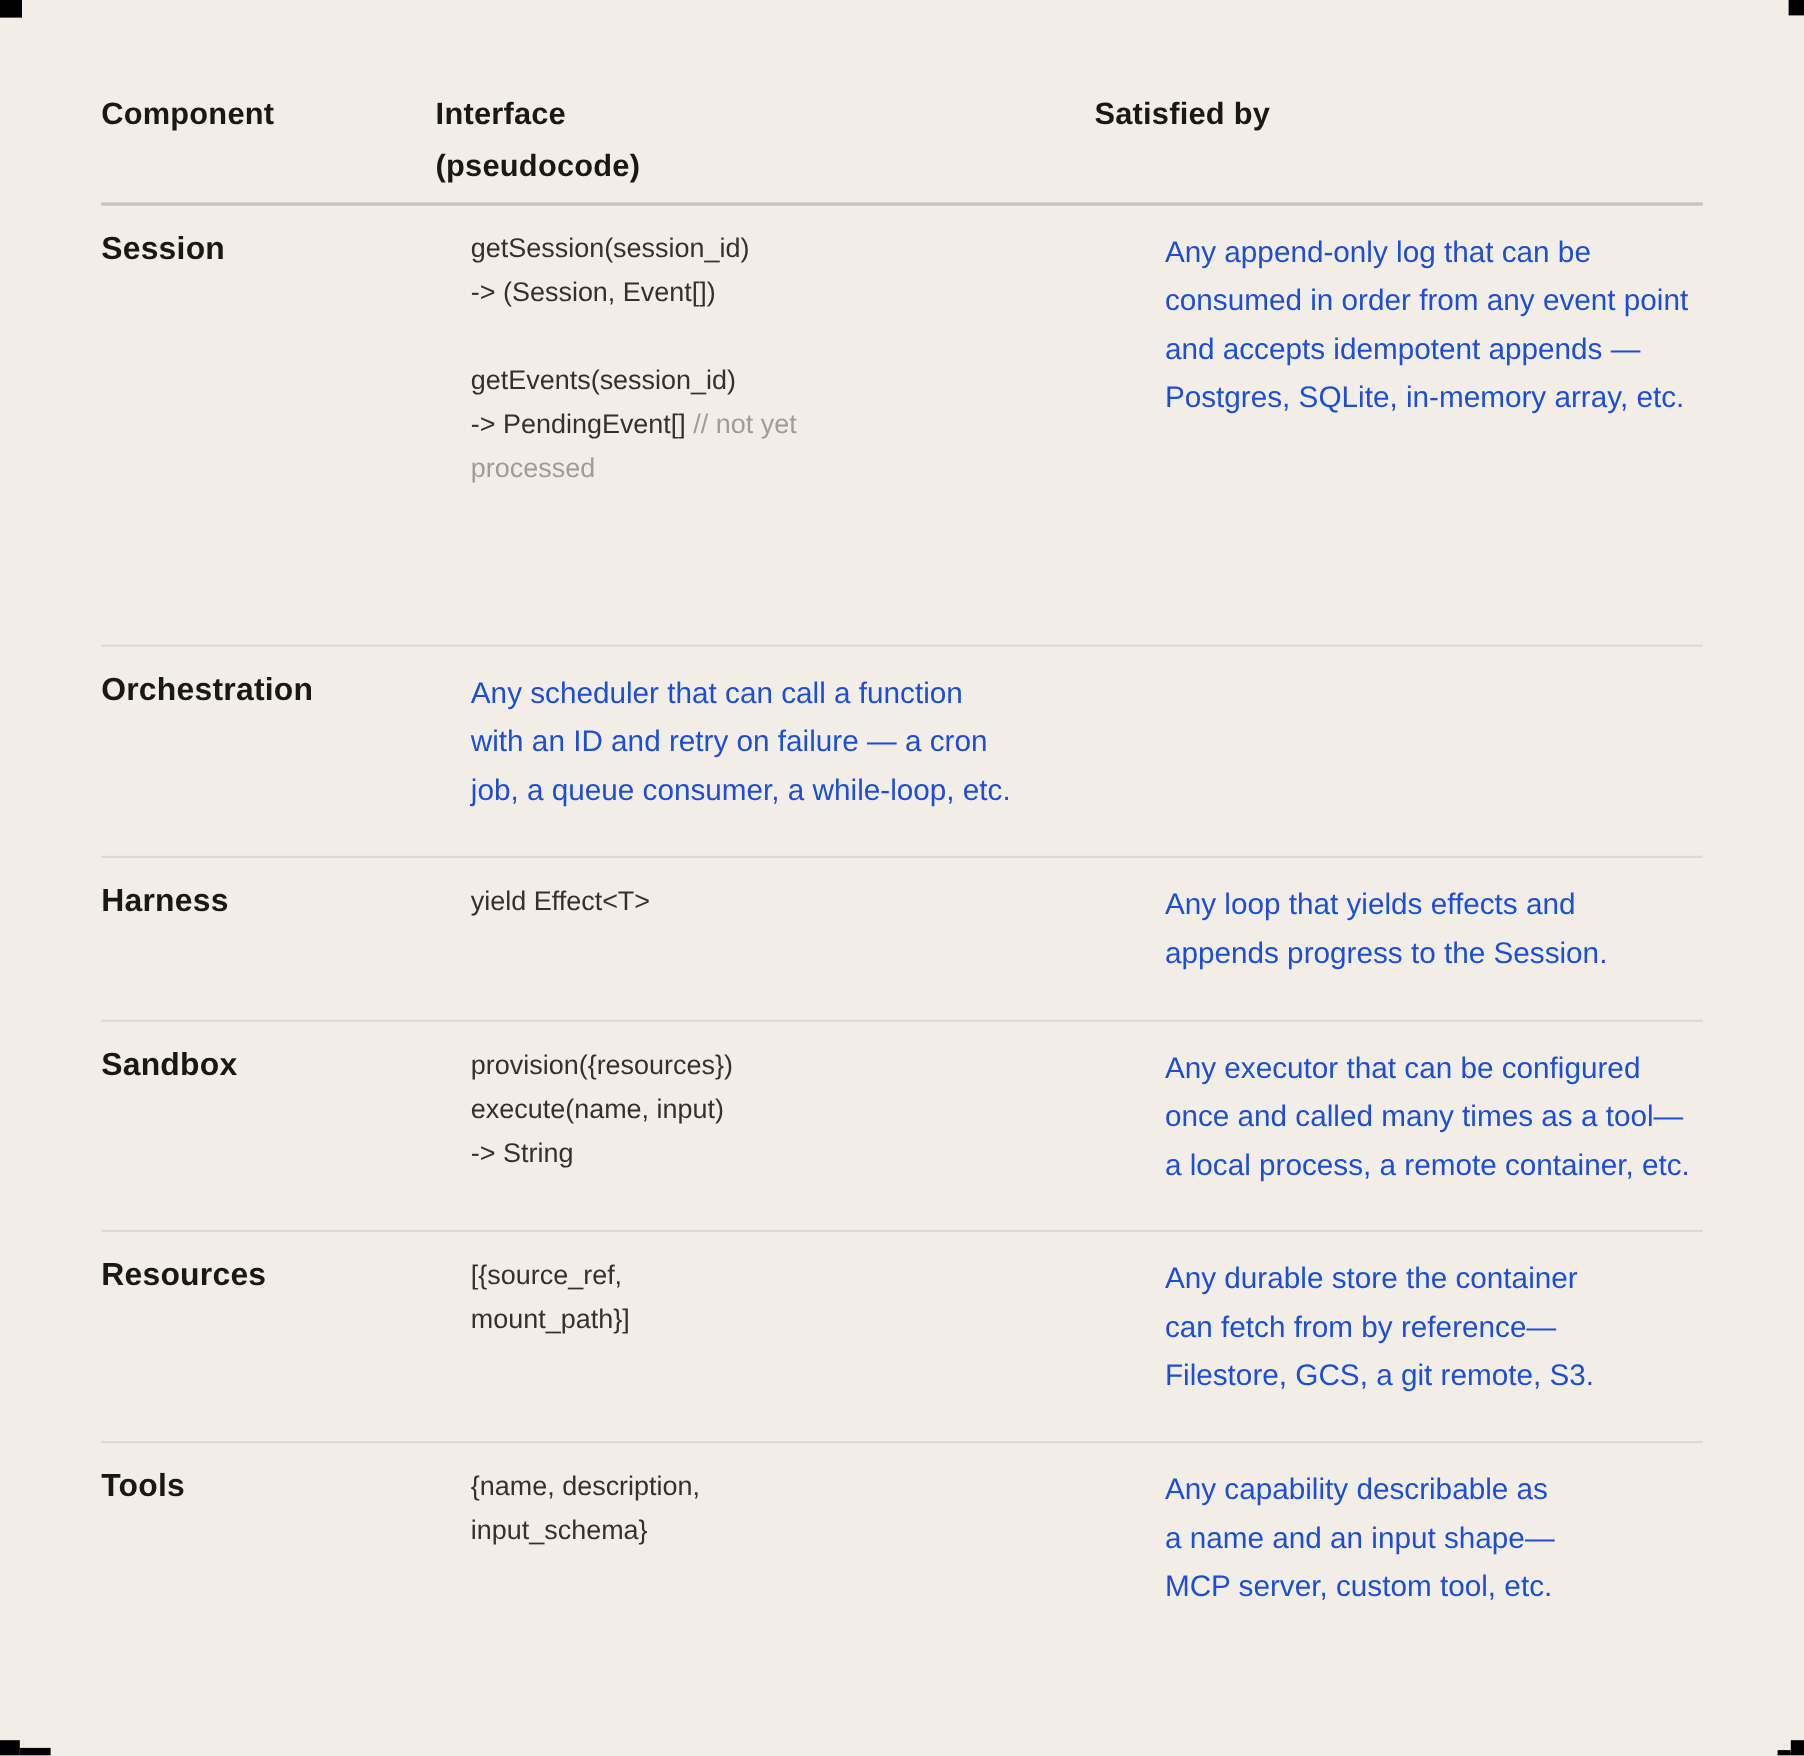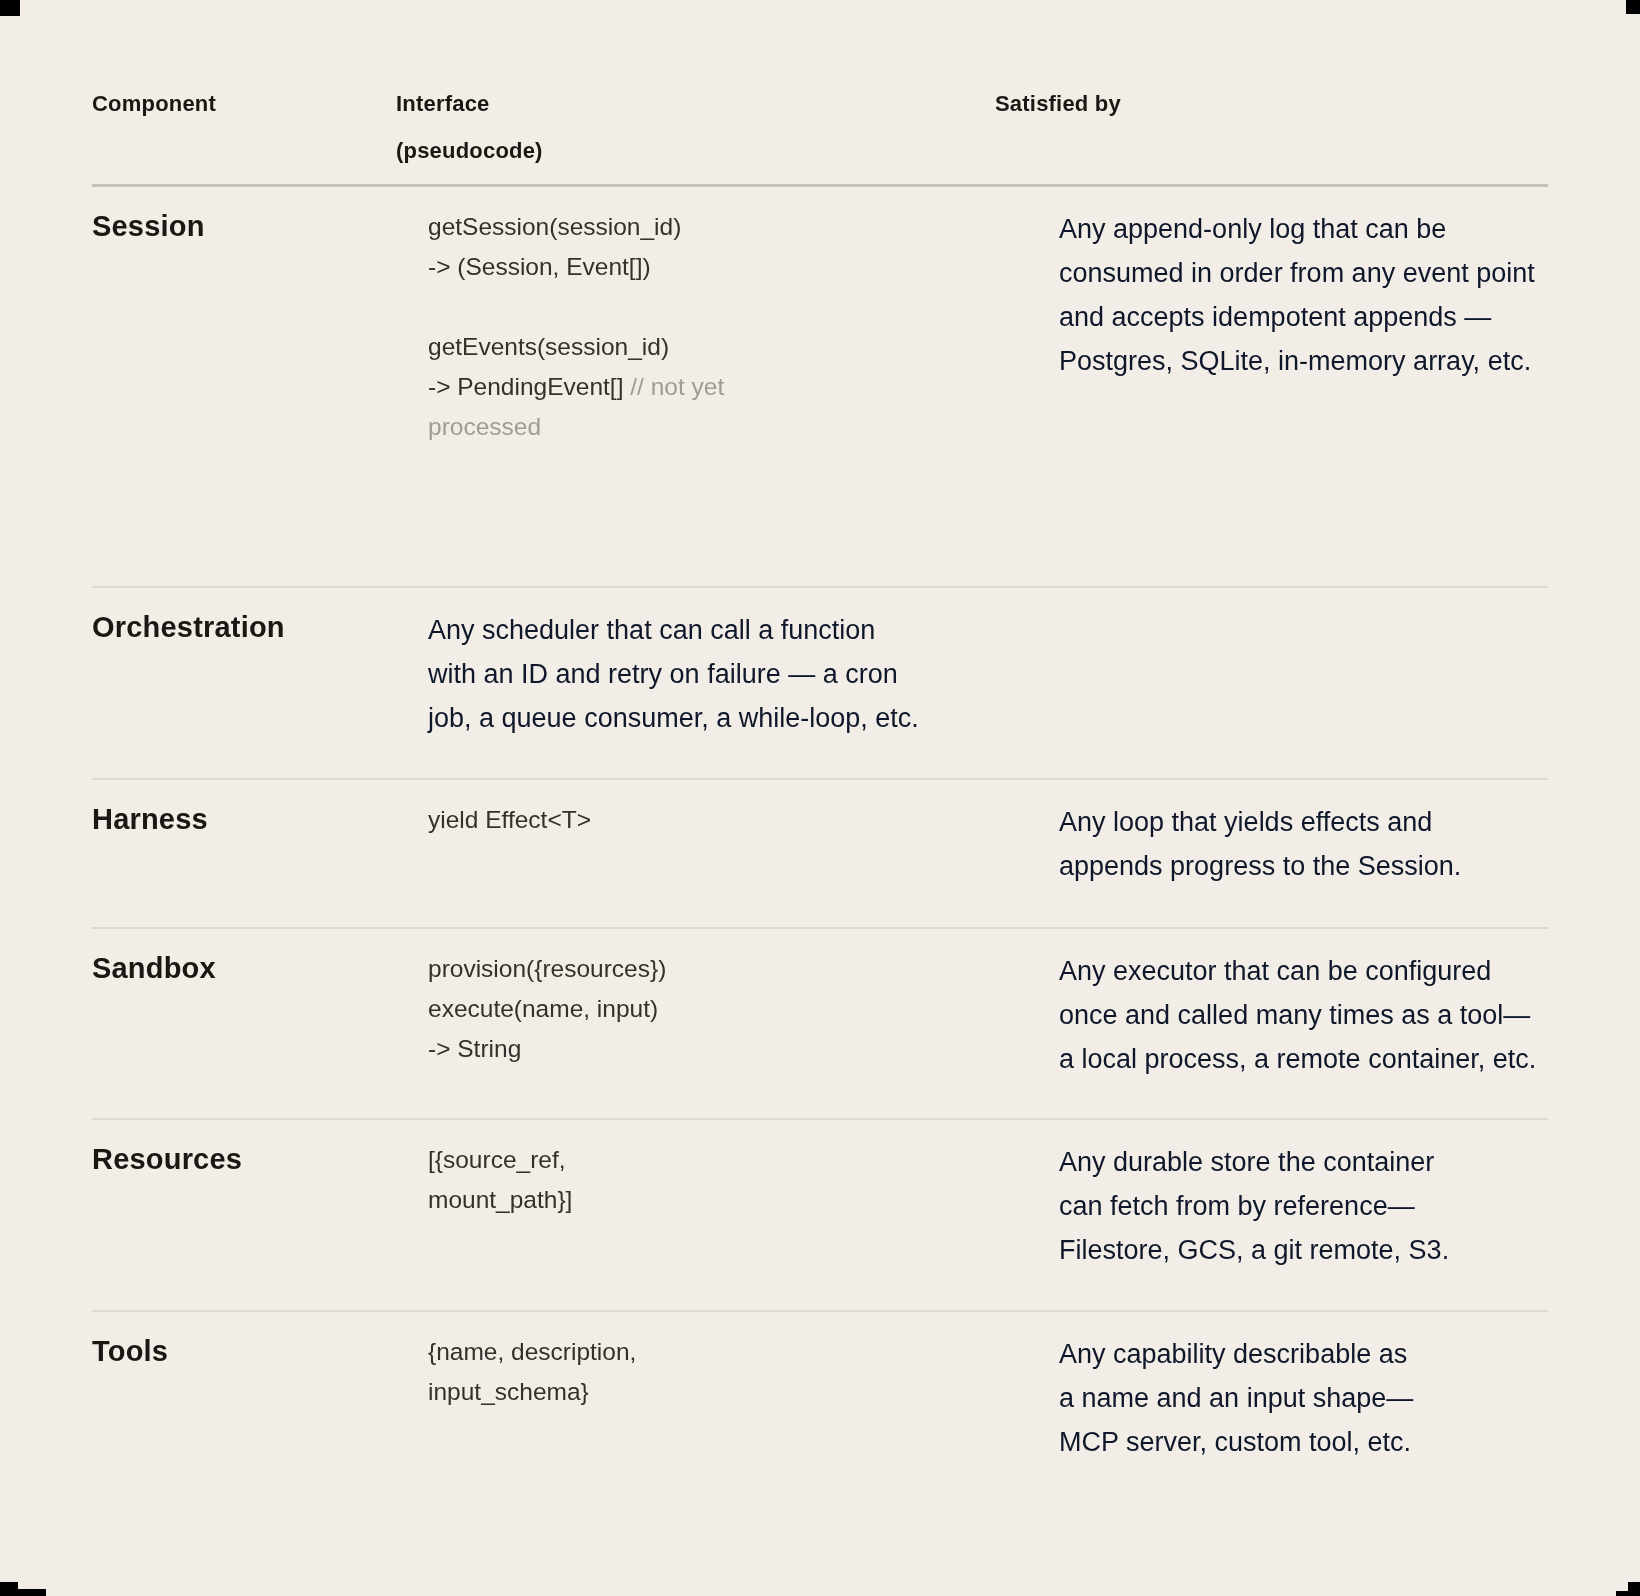--- a/index.html
+++ b/index.html
@@ -14,21 +14,21 @@
 
   .thead{
     display:grid;
     grid-template-columns:304px 599px 553px;
     min-height:107px;
     border-bottom:3px solid #c6c2bc;
     box-sizing:border-box;
   }
   .th{
     font-weight:700;
-    font-size:22px;
+    font-size:28px;
     line-height:47px;
     letter-spacing:0.2px;
     color:#1a1813;
     white-space:pre-line;
   }
 
   .row{
     display:grid;
     grid-template-columns:304px 599px 553px;
     padding-top:20px;
@@ -57,21 +57,21 @@
   }
   .code .line{
     min-height:40px;
     line-height:40px;
     white-space:pre;
   }
   .code .comment{color:#a19c93;}
   .sat{
     font-size:27px;
     line-height:44px;
-    color:#0f172a;
+    color:#1d4ed8;
     white-space:pre-line;
   }
 
   .corner{position:absolute;background:#000;}
   #c-tl{left:0;top:0;width:20px;height:16px;}
   #c-tr{right:0;top:0;width:14px;height:14px;}
   #c-bl1{left:0;bottom:0;width:18px;height:14px;}
   #c-bl2{left:18px;bottom:0;width:28px;height:7px;}
   #c-br1{right:0;bottom:0;width:12px;height:14px;}
   #c-br2{right:12px;bottom:0;width:12px;height:5px;}

